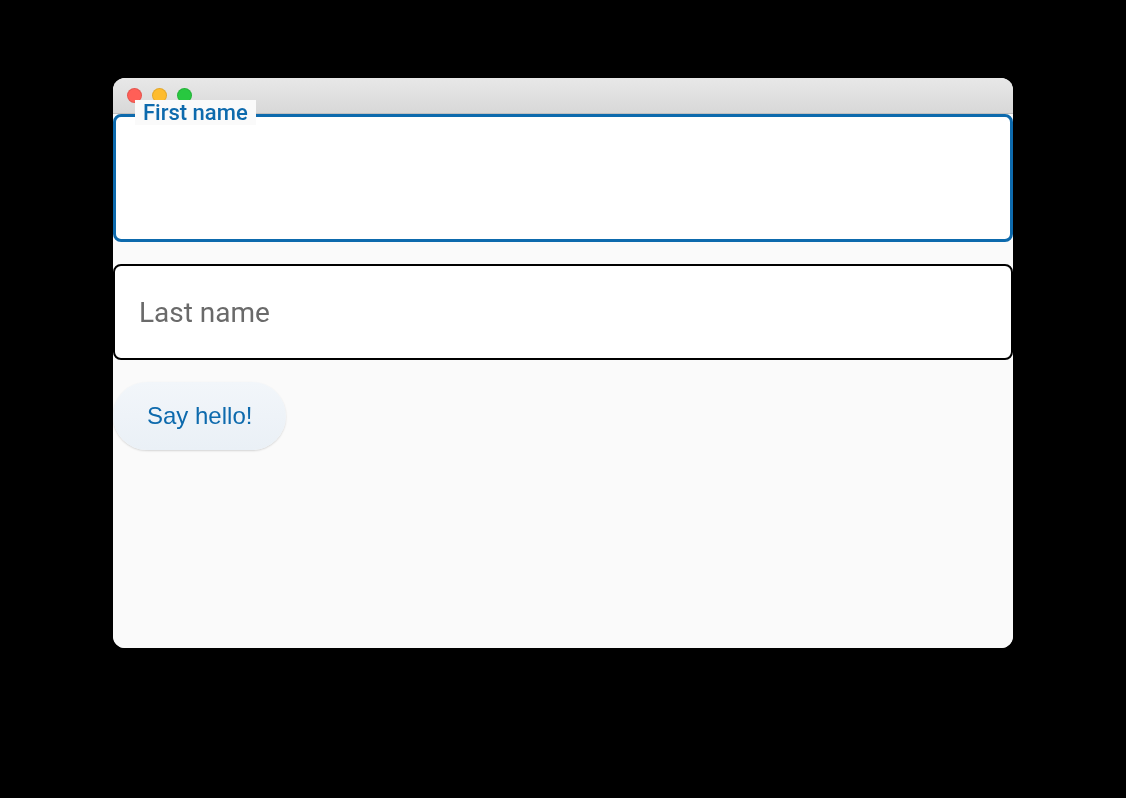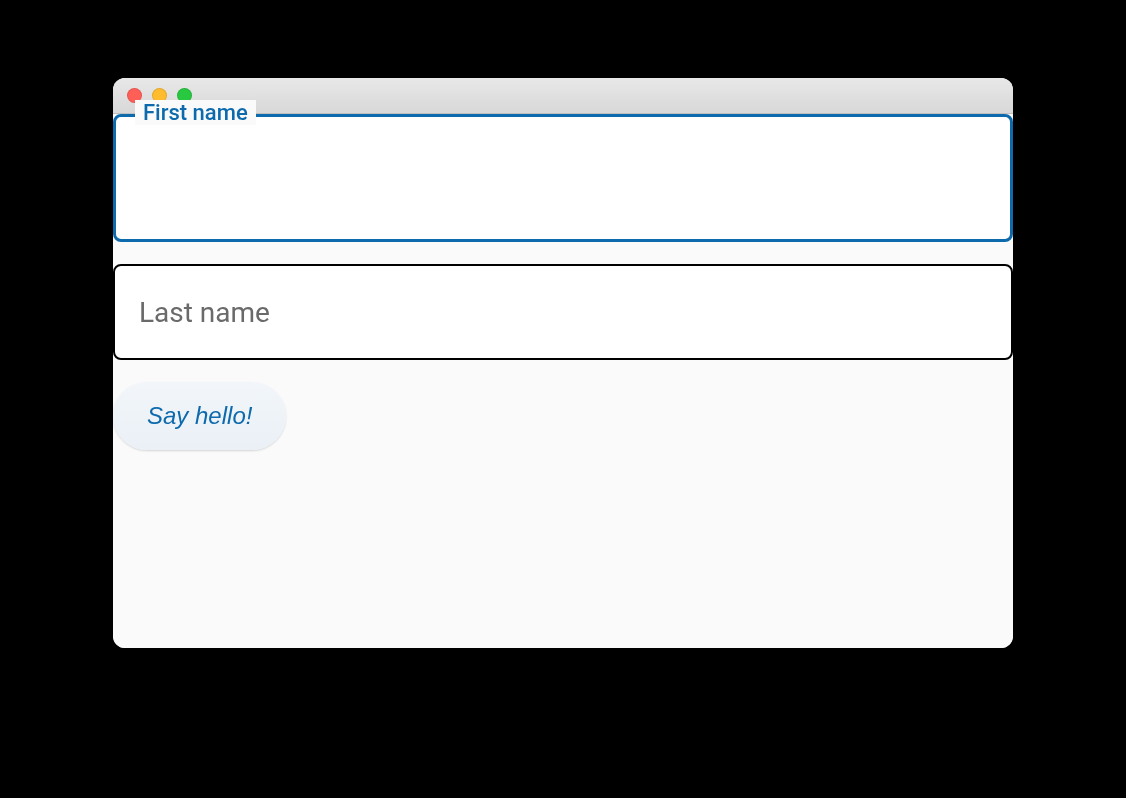--- a/index.html
+++ b/index.html
@@ -99,21 +99,20 @@
       justify-content: center;
       padding: 20px 34px;
       background: linear-gradient(to bottom, #f2f6fa, #eaf0f6);
       border: none;
       border-radius: 999px;
       font-size: 24px;
       font-weight: 500;
       color: #0d6aad;
       cursor: pointer;
       box-shadow: 0 1px 2px rgba(0,0,0,0.15);
-      font-style: italic;
     }
     
     .input-inner {
       border: none;
       outline: none;
       width: 100%;
       height: 100%;
       font-size: 28px;
       background: transparent;
     }

